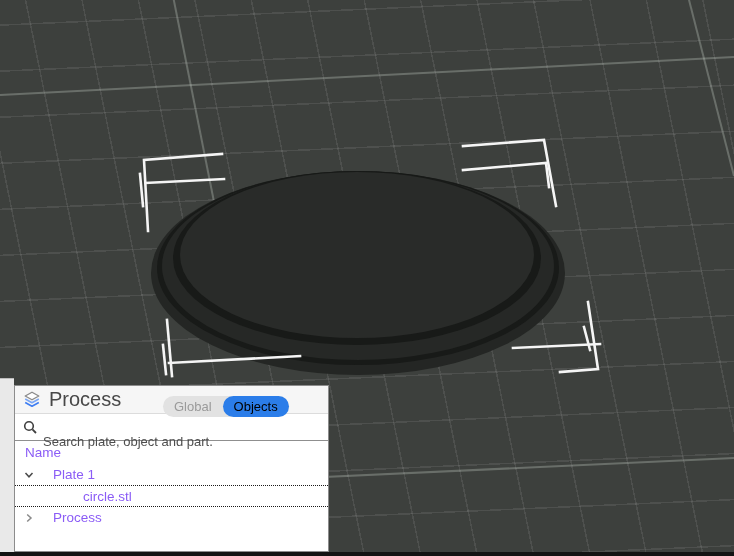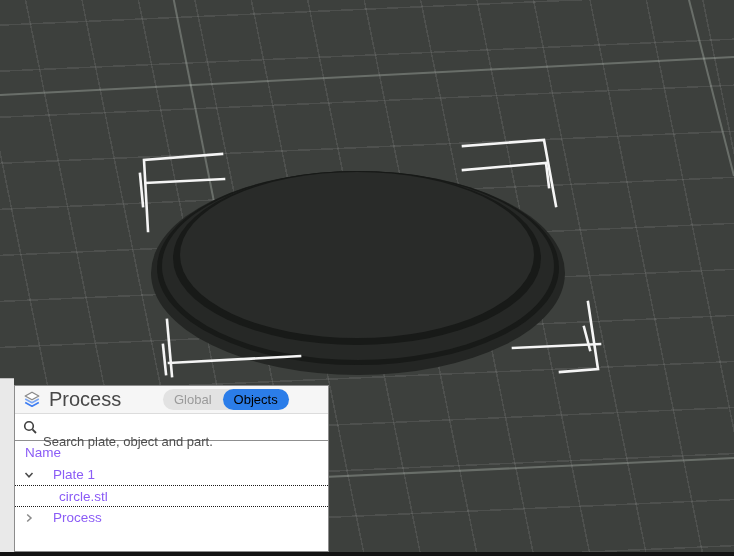--- a/index.html
+++ b/index.html
@@ -29,21 +29,21 @@
     position:absolute; left:14px; top:385px; width:315px; height:167px;
     background:#ffffff; border:1px solid #8c8c8c; box-sizing:border-box;
   }
   .panel-header {
     position:relative; height:28px; background:#f6f6f6;
     border-bottom:1px solid #dcdcdc;
     display:flex; align-items:center; padding:0 8px; box-sizing:border-box;
   }
   .panel-title { font-size:20px; color:#484848; margin-left:8px; }
   .toggle {
-    position:absolute; left:148px; top:3px; height:21px;
+    position:absolute; left:148px; top:10px; height:21px;
     background:#e2e2e2; border-radius:11px;
     display:flex; align-items:flex-start;
   }
   .t-opt {
     border:none; background:transparent; cursor:pointer;
     color:#9a9a9a; font-size:13px; font-family:inherit;
     height:21px; padding:0 11px; border-radius:11px; line-height:21px;
   }
   .t-opt.active { background:#2b7de9; color:#000000; }
   .search-row {
@@ -56,21 +56,21 @@
     font-family:inherit; background:transparent; padding:0;margin-top:28px;
   }
   .search-row input::placeholder { color:#4e4e4e; opacity:1; }
   .tree { font-size:13.5px; color:#8b5cf6; }
   .tree-h { height:23px; line-height:23px; padding-left:10px; }
   .row { height:21px; display:flex; align-items:center; cursor:pointer; box-sizing:border-box; }
   .row .chev { width:16px; display:flex; justify-content:center; margin-left:6px; }
   .row .lbl { margin-left:16px; }
   .row.selected {
     border-top:1px dotted #1a1a1a; border-bottom:1px dotted #1a1a1a;
-    padding-left:28px; height:22px;
+    padding-left:52px; height:22px;
   }
   .bottom-bar {
     position:absolute; left:0; bottom:0; width:734px; height:4px; background:#131313;
   }
 </style>
 </head>
 <body>
 
 <div class="screen">
 

